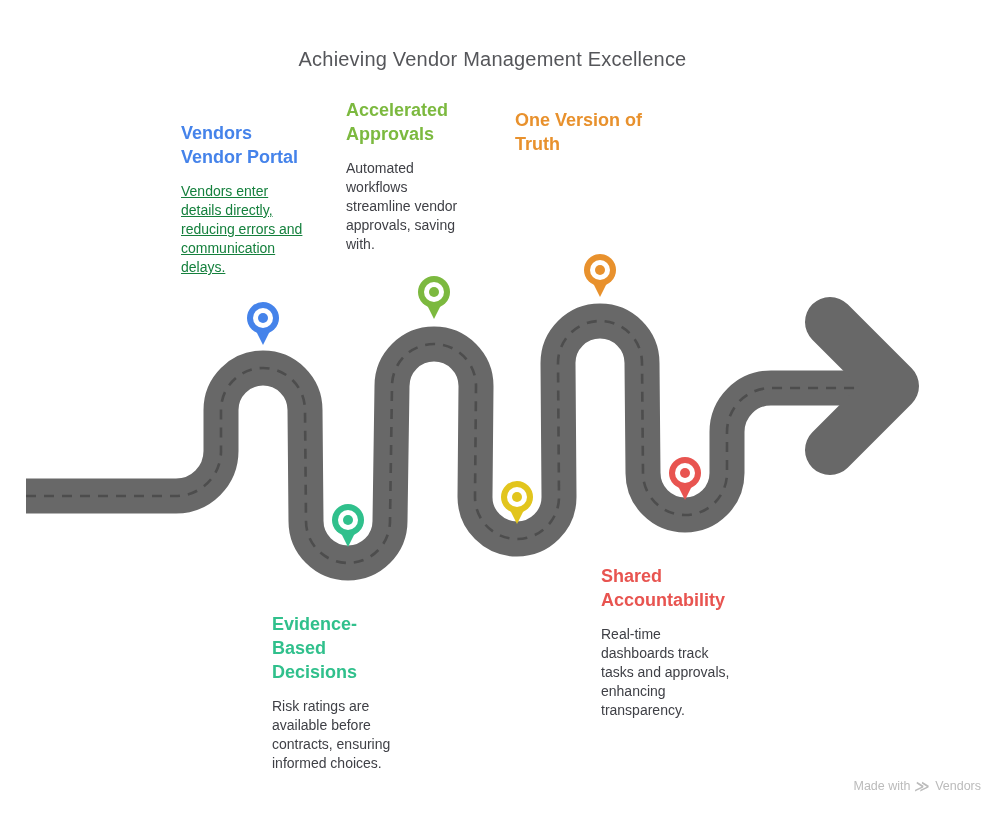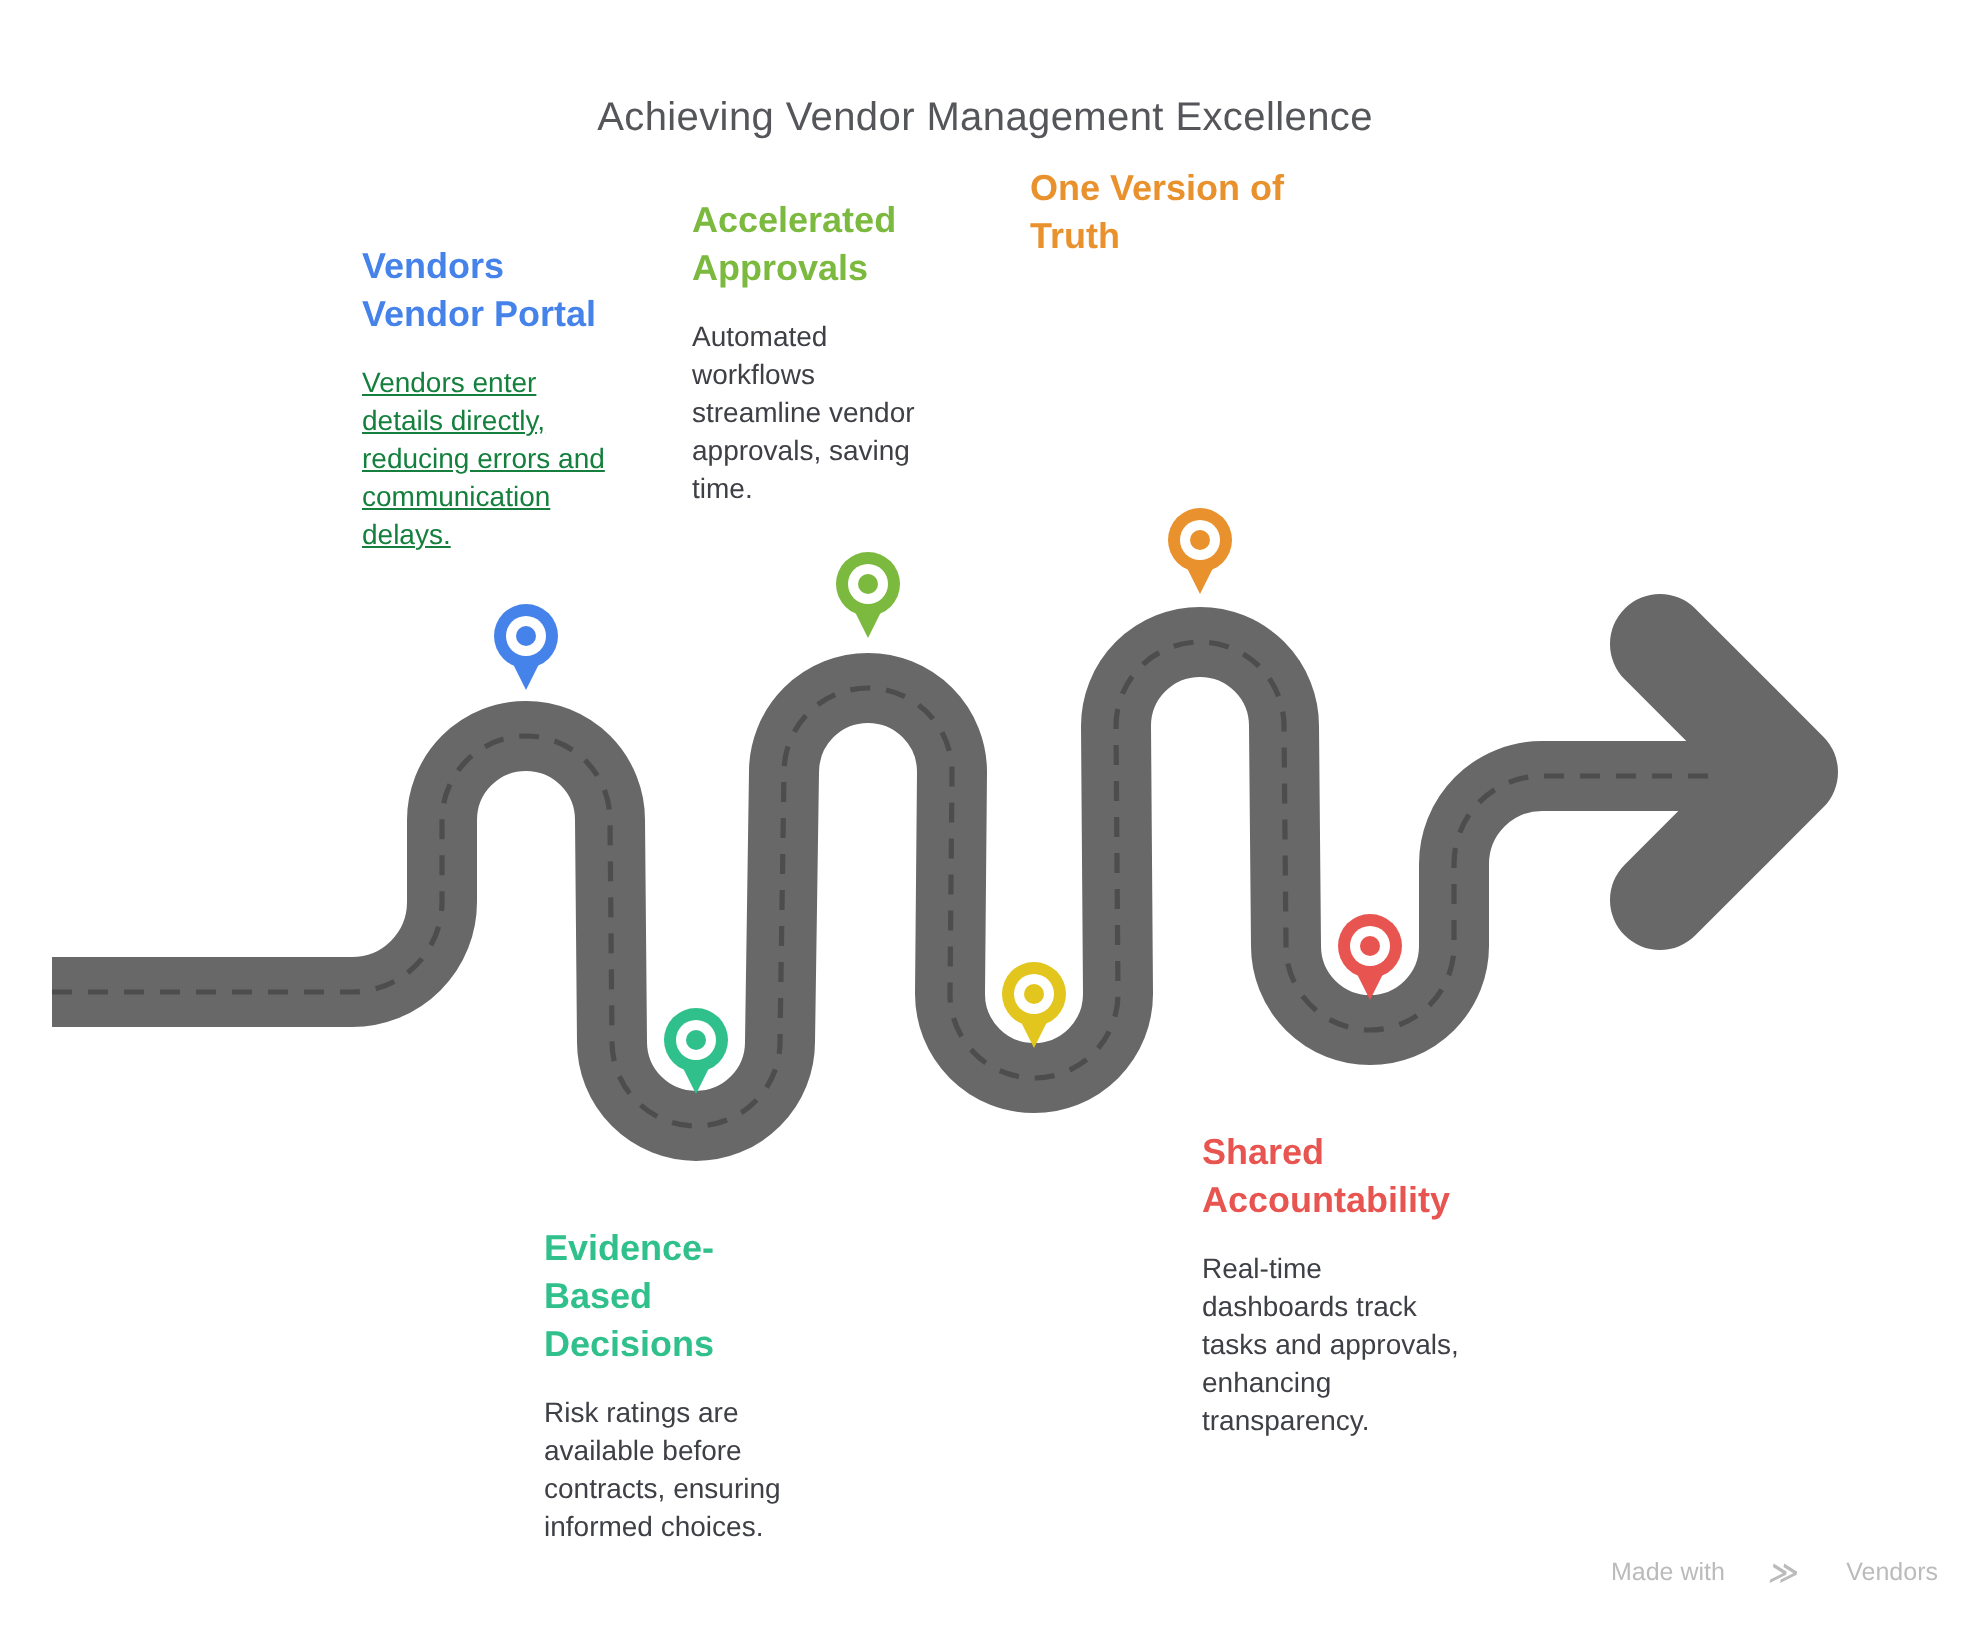--- a/index.html
+++ b/index.html
@@ -24,22 +24,22 @@
     margin:0 0 13px 0;
     font-size:18px;line-height:24px;font-weight:bold;
     white-space:pre-line;
   }
   .milestone p{
     margin:0;
     font-size:14px;line-height:19px;font-weight:400;
     white-space:pre-line;
   }
   .watermark{
-    position:absolute;right:16px;top:779px;
-    display:flex;gap:23px;
+    position:absolute;right:4px;top:779px;
+    display:flex;gap:5px;
     font-size:12.5px;
   }
   .watermark .napkin-glyph{
     font-size:14px;font-weight:bold;
     transform:skewX(-12deg);
     line-height:1;
   }
 </style>
 </head>
 <body>
@@ -128,25 +128,25 @@
 informed choices.</p>
   </div>
 
   <div class="milestone" style="left:346px;top:98px">
     <h3 style="color: rgb(124, 185, 63);">Accelerated
 Approvals</h3>
     <p style="color: rgb(63, 64, 70);">Automated
 workflows
 streamline vendor
 approvals, saving
-time.</p>
+with.</p>
   </div>
 
 
-  <div class="milestone" style="left:515px;top:82px">
+  <div class="milestone" style="left:515px;top:108px">
     <h3 style="color: rgb(232, 145, 45);">One Version of
 Truth</h3>
   </div>
 
   <div class="milestone" style="left:601px;top:564px">
     <h3 style="color: rgb(232, 84, 80);">Shared
 Accountability</h3>
     <p style="color: rgb(63, 64, 70);">Real-time
 dashboards track
 tasks and approvals,

